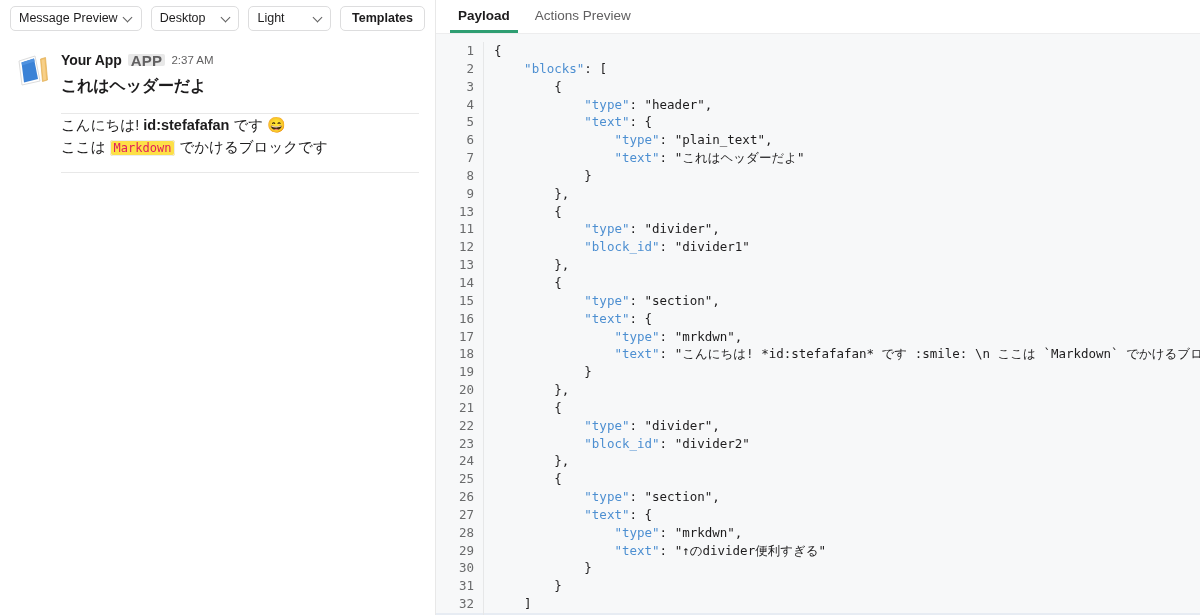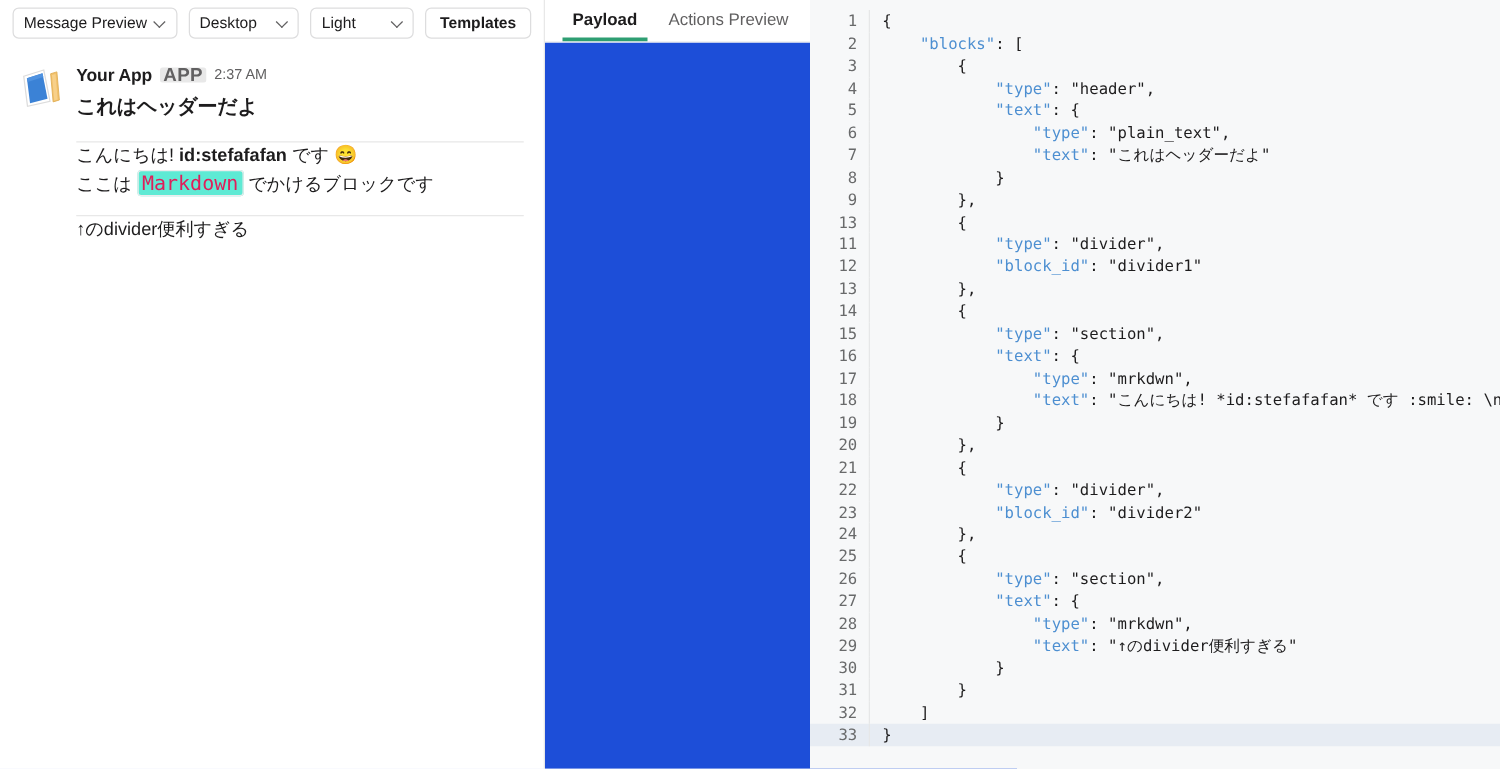--- a/index.html
+++ b/index.html
@@ -80,34 +80,34 @@
     line-height: 28px; margin-top: 3px; letter-spacing: -0.2px;
   }
   .divider-block { height: 1px; background: #e8e8e8; margin: 13px 0 0 0; }
   .section-block {
     font-size: 14.5px; color: #1d1c1d;
     line-height: 22px; 
   }
   .section-block .bold { font-weight: bold; }
   .code-inline {
     font-family: "DejaVu Sans Mono", monospace;
-    font-size: 16px;
+    font-size: 12px;
     color: #e01e5a;
-    background: #5eead4;
+    background: #fde047;
     border: 1px solid #ececed;
     border-radius: 3px;
     padding: 0px 3px;
   }
   .emoji { font-size: 15px; }
 
   
   .right {
     flex: 1 1 auto; min-width: 0;
-    display: flex; flex-direction: row;
-    background: #1d4ed8;
+    display: flex; flex-direction: column;
+    background: #f9a8d4;
   }
   .tabs {
     height: 34px; flex: 0 0 34px;
     display: flex; align-items: flex-end;
     padding-left: 14px;
     background: #ffffff;
     border-bottom: 1px solid #ededee;
   }
   .tab {
     font-size: 13.5px; color: #616061;
@@ -189,21 +189,20 @@
 
             <div class="divider-block"></div>
 
             <div class="section-block">
               <span>こんにちは! </span><span class="bold">id:stefafafan</span><span> です </span><span class="emoji">😄</span><br>
               <span>ここは </span><span class="code-inline">Markdown</span><span> でかけるブロックです</span>
             </div>
 
             <div class="divider-block"></div>
 
-            <div class="section-block">↑のdivider便利すぎる</div>
           </div>
 
         </div>
       </div>
     </div>
 
     <div class="right">
       <div class="tabs">
         <div class="tab active">Payload</div>
         <div class="tab">Actions Preview</div>

